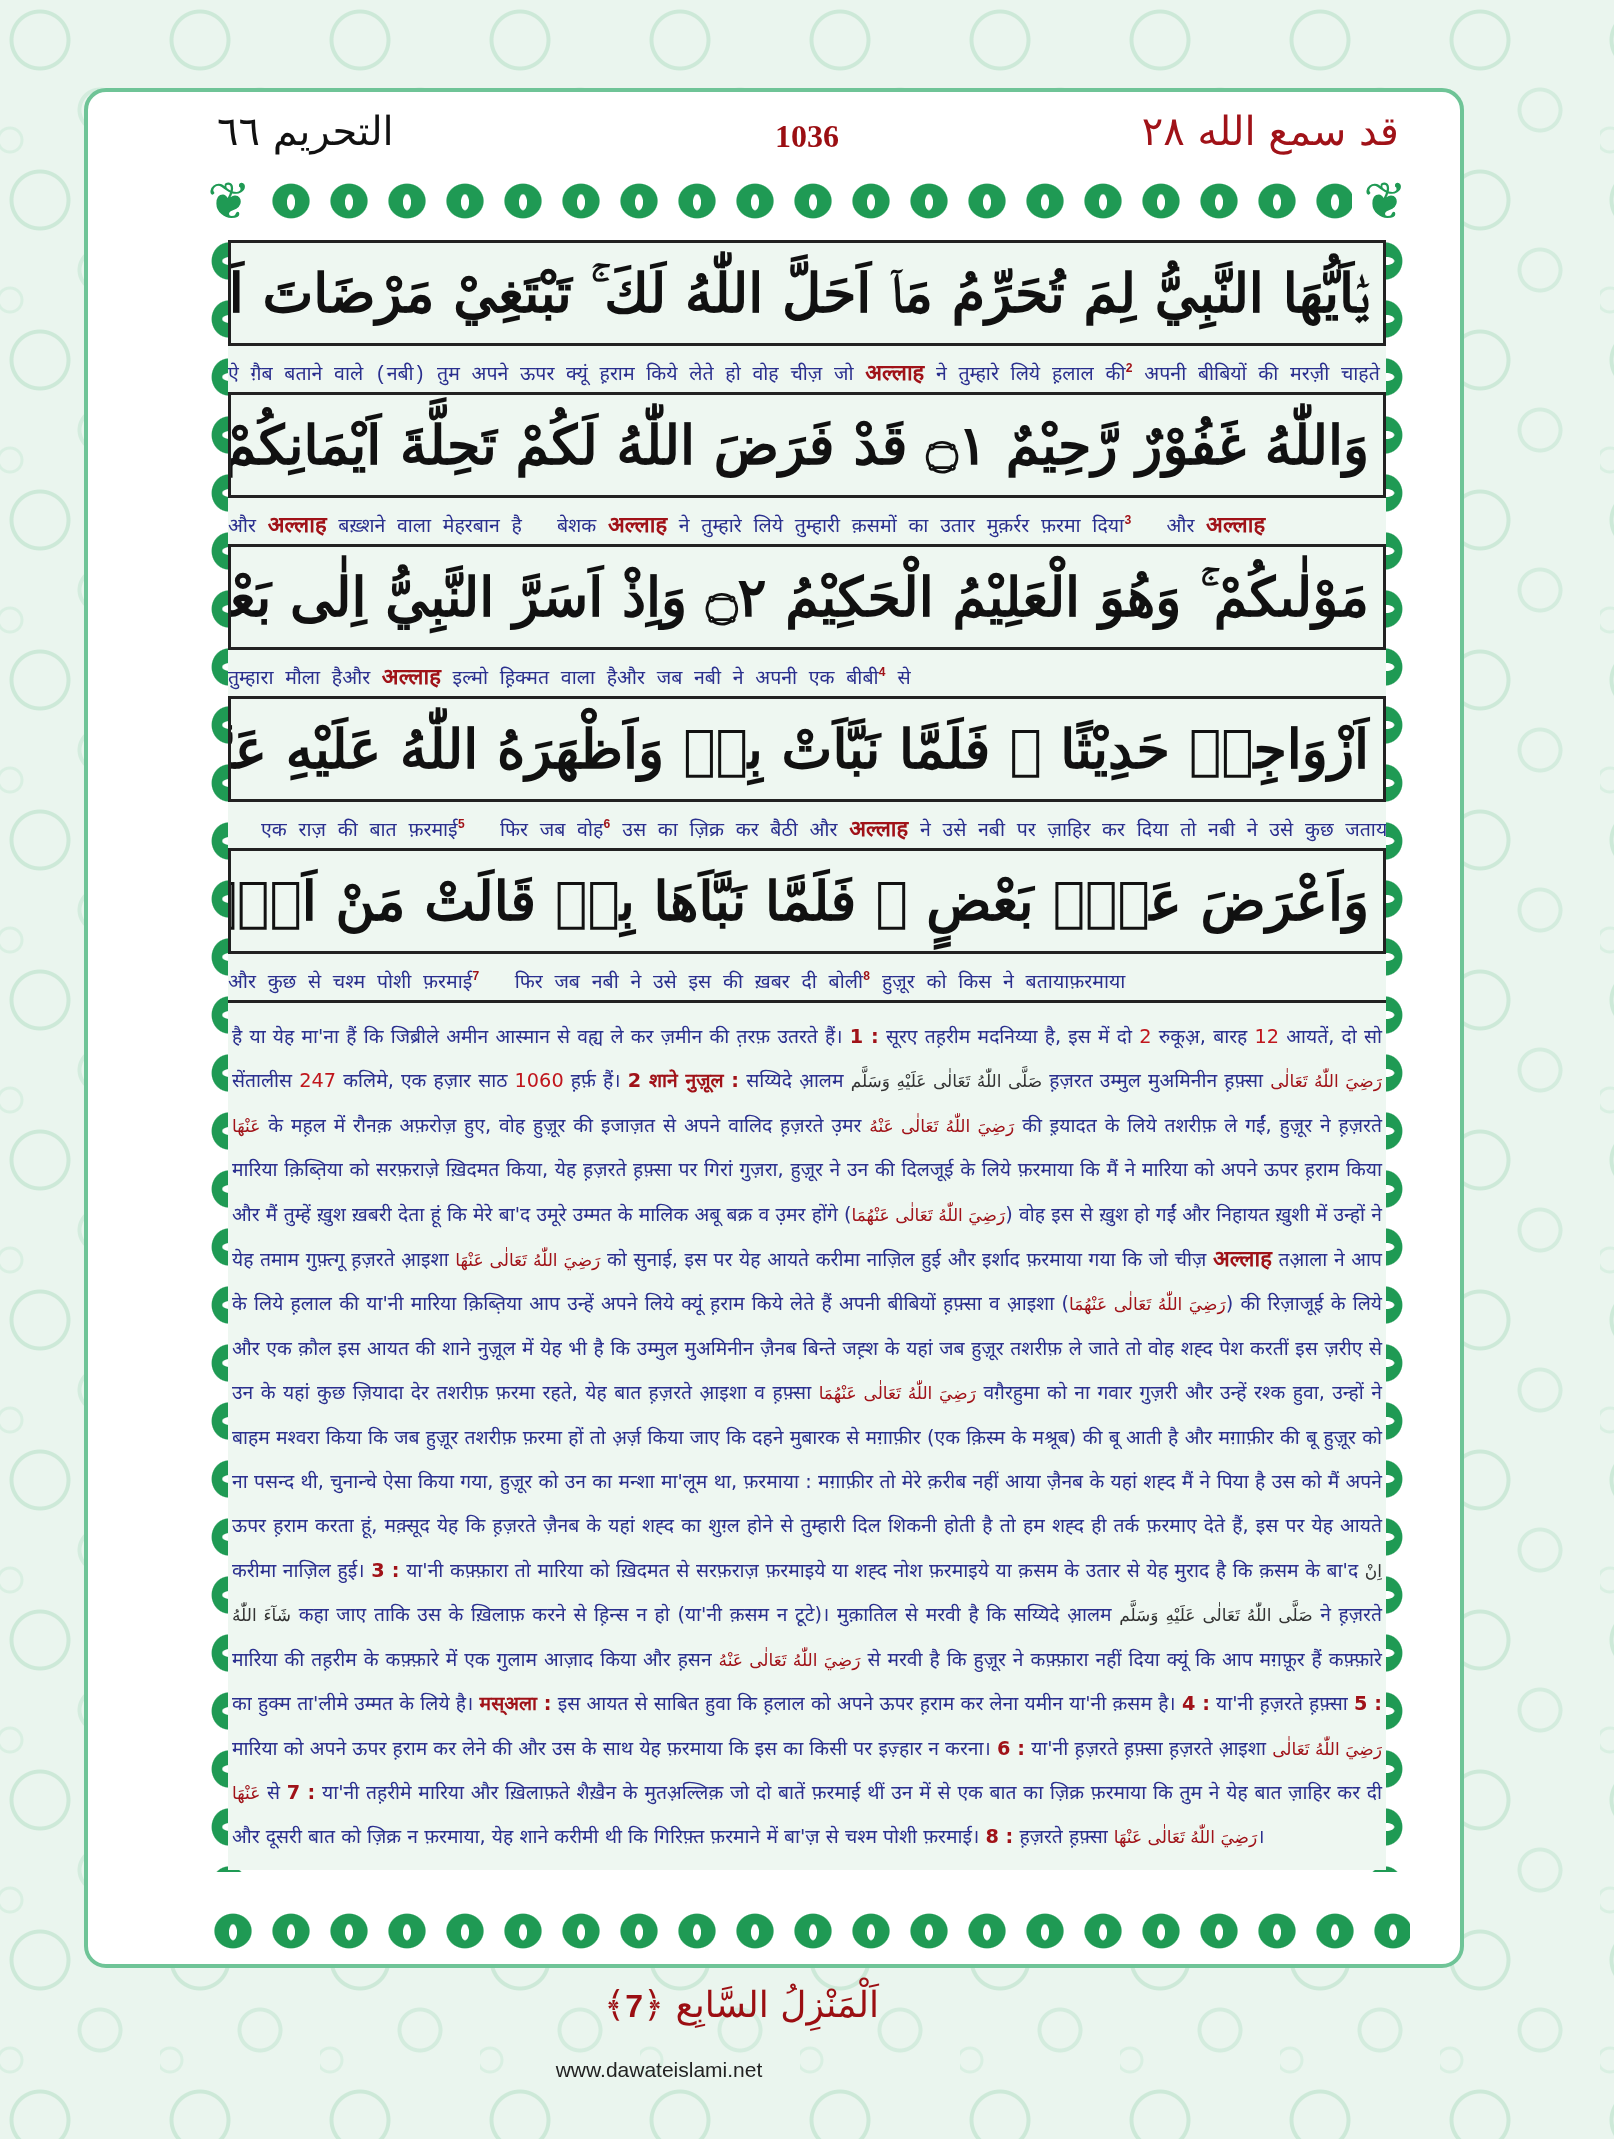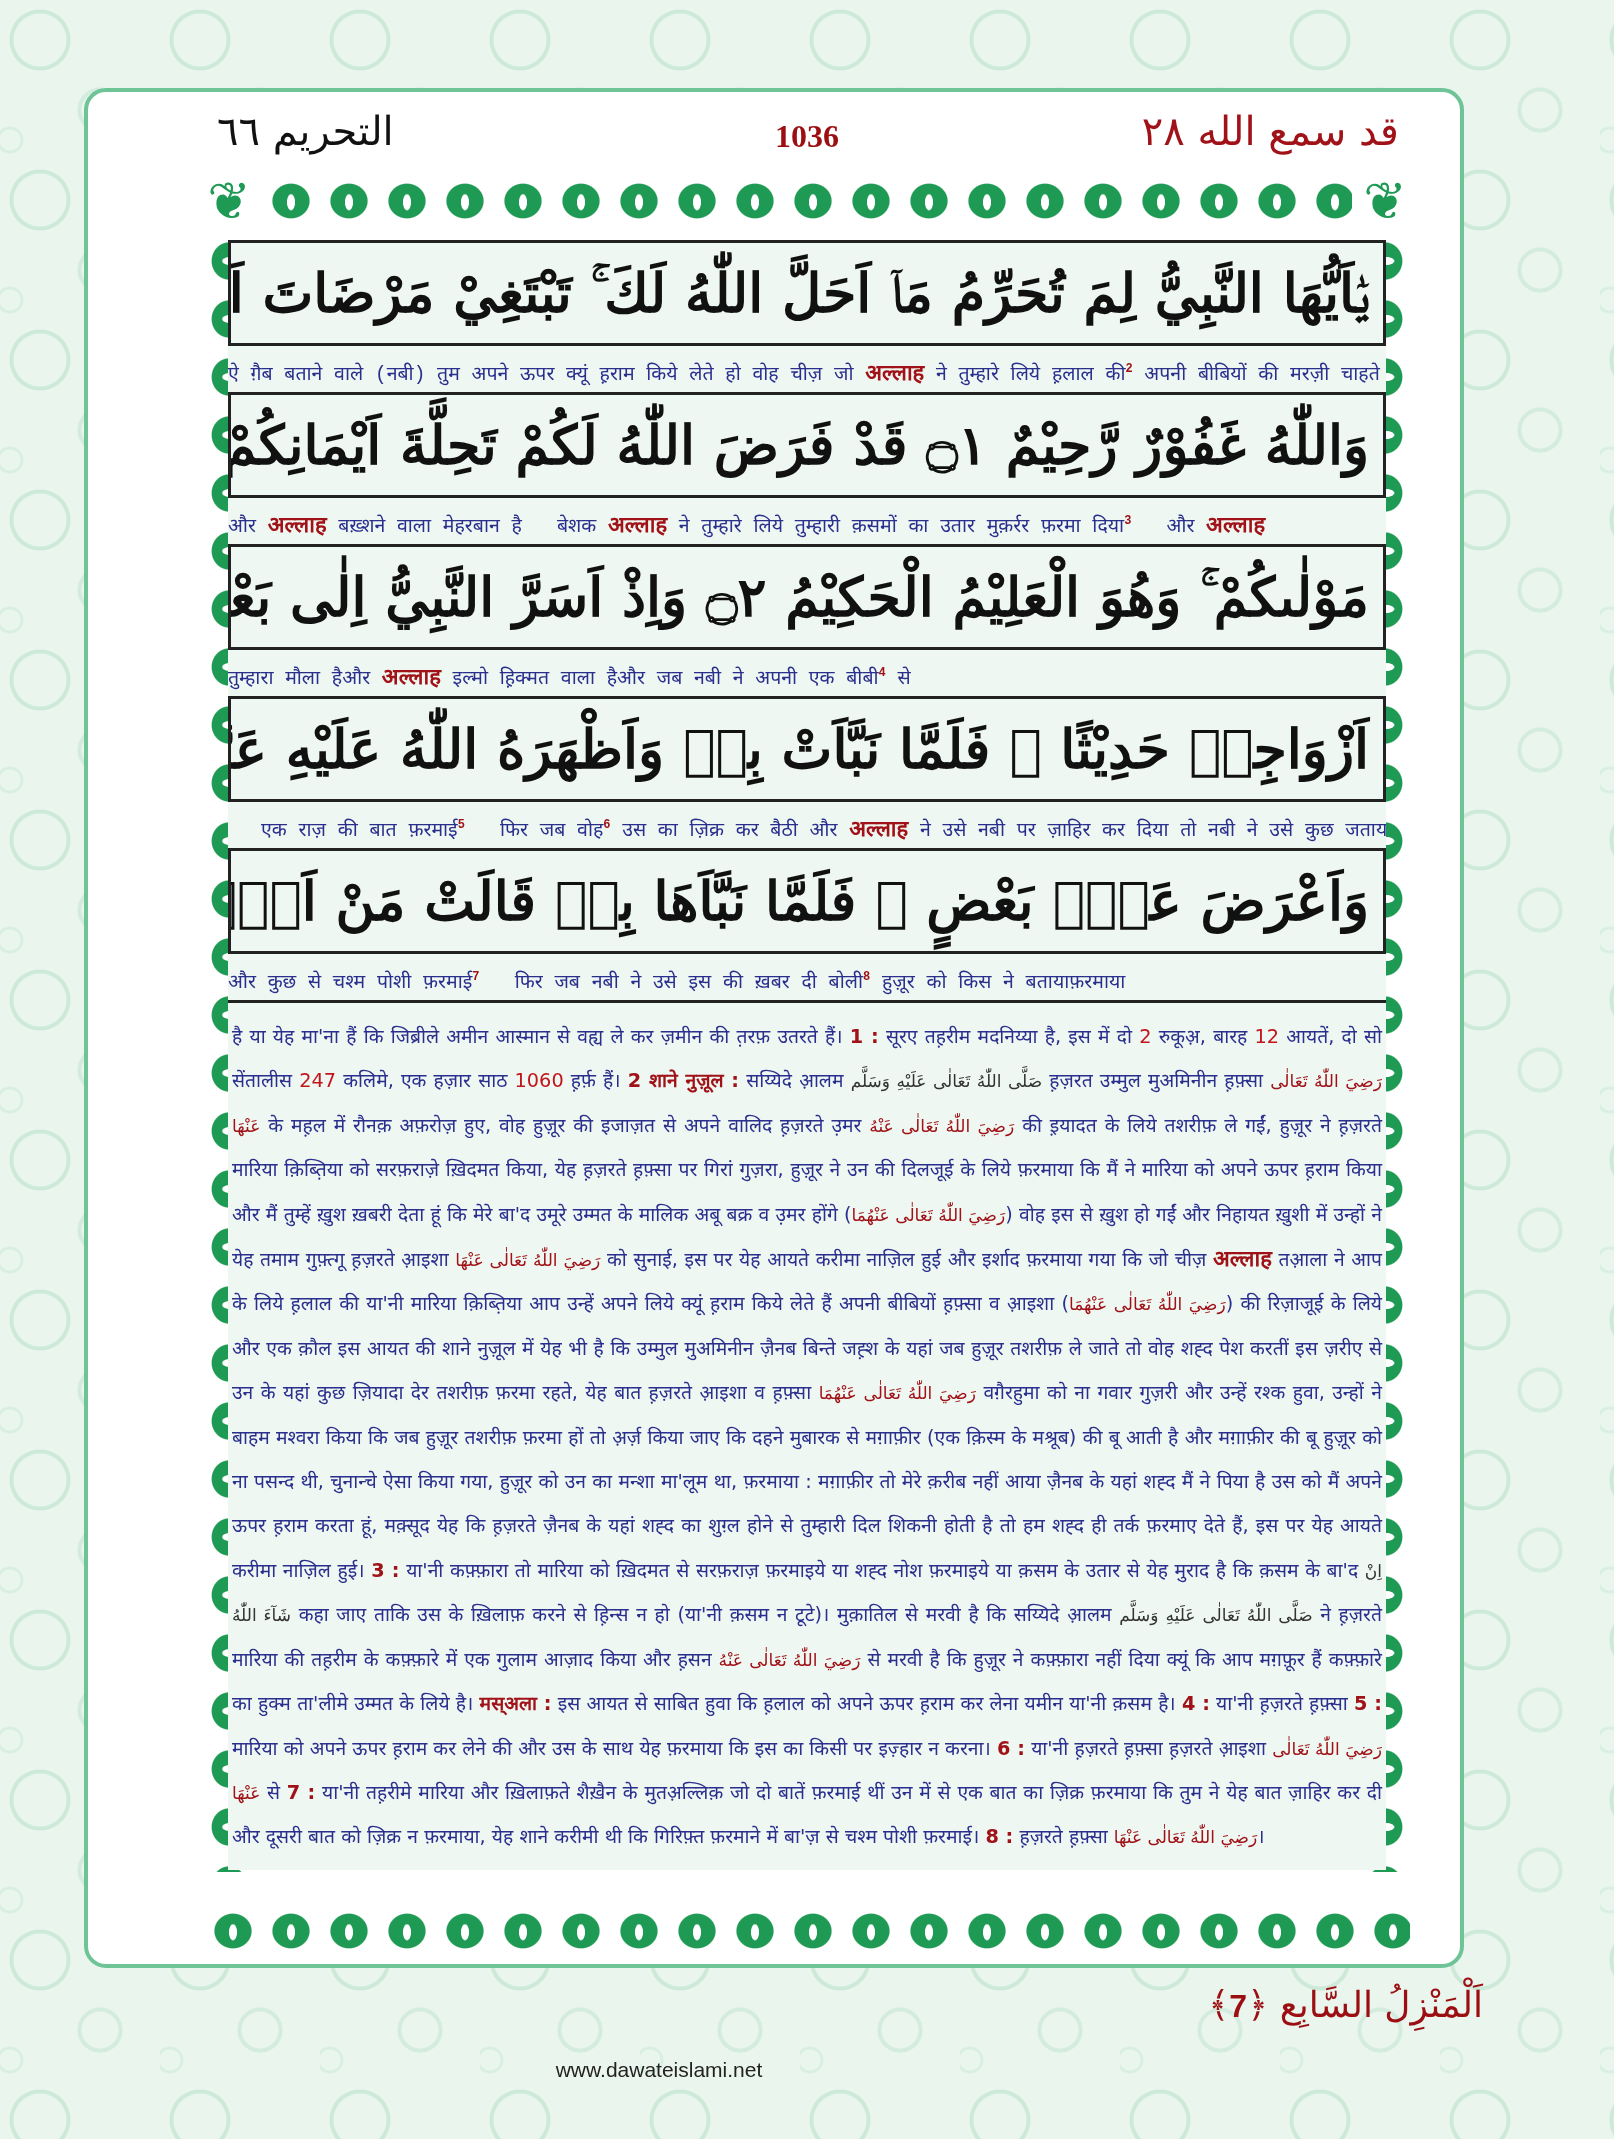--- a/index.html
+++ b/index.html
@@ -69,21 +69,21 @@
   .commentary {
     background: #eef7f1; padding: 12px 4px 10px 4px;
     font-family: "DejaVu Sans", sans-serif; font-size: 19.3px; line-height: 44.4px;
     color: #2a2f8e; text-align: justify; text-align-last: left;
   }
   .commentary .num { color: #a01218; font-weight: bold; }
   .commentary .numr { color: #c0161c; }
   .honor { color: #a01218; font-family: "DejaVu Serif", serif; font-size: 17px; direction: rtl; unicode-bidi: isolate; }
   .honor-dark { color: #333; font-family: "DejaVu Serif", serif; font-size: 17px; direction: rtl; unicode-bidi: isolate; }
   .manzil {
-    position: absolute; left: 0; width: 1483px; top: 1984px; 
+    position: absolute; left: 0; width: 1483px; top: 1984px; text-align: center;
     font-family: "DejaVu Serif", serif; font-size: 36px; color: #9b0e12; direction: rtl;
   }
   .manzil .num { font-family: "Liberation Sans", sans-serif; font-weight: bold; font-size: 32px; }
   .url {
     position: absolute; left: 0; width: 1318px; top: 2058px; text-align: center;
     font-family: "Liberation Sans", sans-serif; font-size: 21px; color: #222;
   }
 </style>
 </head>
 <body>

